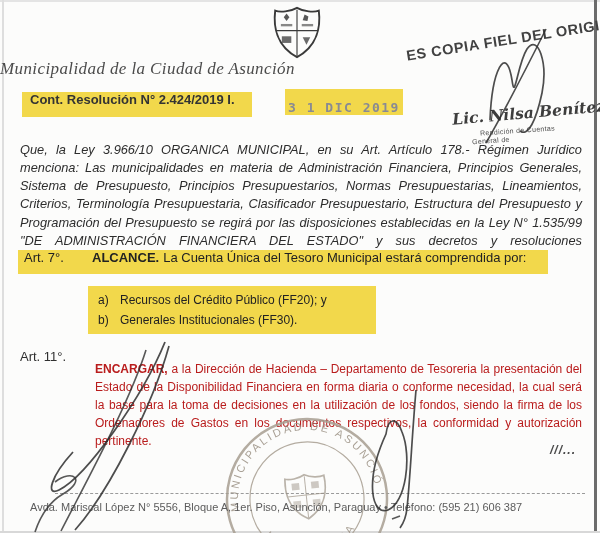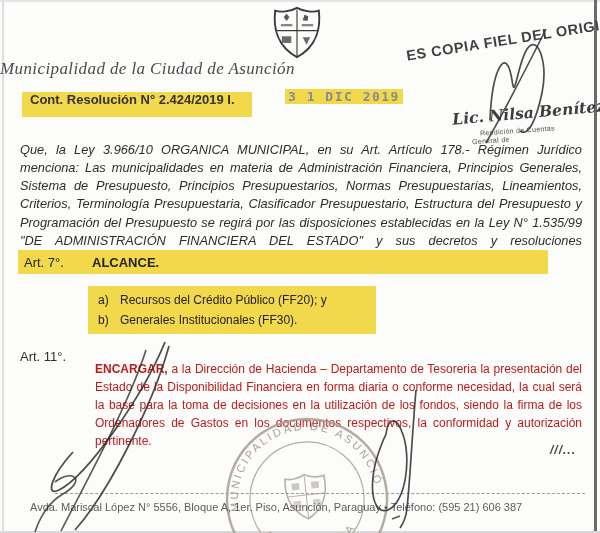--- a/index.html
+++ b/index.html
@@ -30,22 +30,22 @@
   .sig2{left:25px;top:334px;width:152px;height:199px;}
   .sig3{left:350px;top:386px;width:92px;height:147px;}
 
   .cont-box{
     position:absolute;left:22px;top:92px;width:230px;height:25px;
     background:#f2d84b;display:flex;align-items:flex-start;
     padding-left:8px;box-sizing:border-box;
     font-size:13px;font-weight:bold;color:#333333;white-space:nowrap;
   }
   .date-box{
-    position:absolute;left:285px;top:89px;width:118px;height:15px;
-    background:#f2d84b;display:flex;align-items:center;justify-content:center;
+    position:absolute;left:285px;top:89px;width:118px;height:26px;
+    background:#f2d84b;display:flex;align-items:flex-end;justify-content:center;
   }
   .date-text{
     font-family:"DejaVu Sans Mono",monospace;font-size:13px;font-weight:bold;
     letter-spacing:1.5px;color:#888a94;white-space:nowrap;
   }
   .signer-name{
     position:absolute;left:452px;top:103px;transform:rotate(-5deg);
     font-family:"DejaVu Serif",serif;font-style:italic;font-weight:bold;
     font-size:15.5px;color:#3d3d3d;white-space:nowrap;z-index:7;
   }
@@ -56,21 +56,21 @@
   .signer-sub1{left:480px;top:127px;}
   .signer-sub2{left:472px;top:137px;}
 
   .considerando{
     position:absolute;left:20px;top:128px;width:562px;
     font-style:italic;font-size:12.8px;line-height:18.2px;
     text-align:justify;color:#2d2d2d;
   }
   .art7-band{
     position:absolute;left:18px;top:250px;width:530px;height:24px;
-    background:#f2d84b;display:flex;align-items:center;font-size:13px;
+    background:#f2d84b;display:flex;align-items:flex-start;font-size:13px;
     color:#222;white-space:nowrap;
   }
   .art7-label{width:74px;padding-left:6px;box-sizing:border-box;flex:none;}
   .art7-lead{font-weight:bold;margin-right:4px;}
   .items-box{
     position:absolute;left:88px;top:286px;width:288px;height:48px;
     background:#f2d84b;padding:4px 0 0 10px;box-sizing:border-box;
     font-size:12px;line-height:20px;color:#222;
   }
   .item-marker{display:inline-block;width:22px;}
@@ -138,20 +138,21 @@
 
   <div class="signer-name">Lic. Nilsa Benítez</div>
   <div class="signer-sub signer-sub1">Rendición de Cuentas</div>
   <div class="signer-sub signer-sub2">General de</div>
 
   <p class="considerando">Que, la Ley 3.966/10 ORGANICA MUNICIPAL, en su Art. Artículo 178.- Régimen Jurídico menciona: Las municipalidades en materia de Administración Financiera, Principios Generales, Sistema de Presupuesto, Principios Presupuestarios, Normas Presupuestarias, Lineamientos, Criterios, Terminología Presupuestaria, Clasificador Presupuestario, Estructura del Presupuesto y Programación del Presupuesto  se regirá por las disposiciones establecidas en la Ley N° 1.535/99 "DE ADMINISTRACIÓN FINANCIERA DEL ESTADO" y sus decretos y resoluciones reglamentarias que le sean aplicables, así como las leyes anuales de Presupuesto.</p>
 
   <div class="art7-band">
     <span class="art7-label">Art. 7°.</span>
     <span class="art7-lead">ALCANCE.</span>
+    <span>La Cuenta Única del Tesoro Municipal estará comprendida por:</span>
   </div>
 
   <div class="items-box">
     <div>
       <span class="item-marker">a)</span><span>Recursos del Crédito Público (FF20); y</span>
     </div>
     <div>
       <span class="item-marker">b)</span><span>Generales Institucionales (FF30).</span>
     </div>
   </div>

